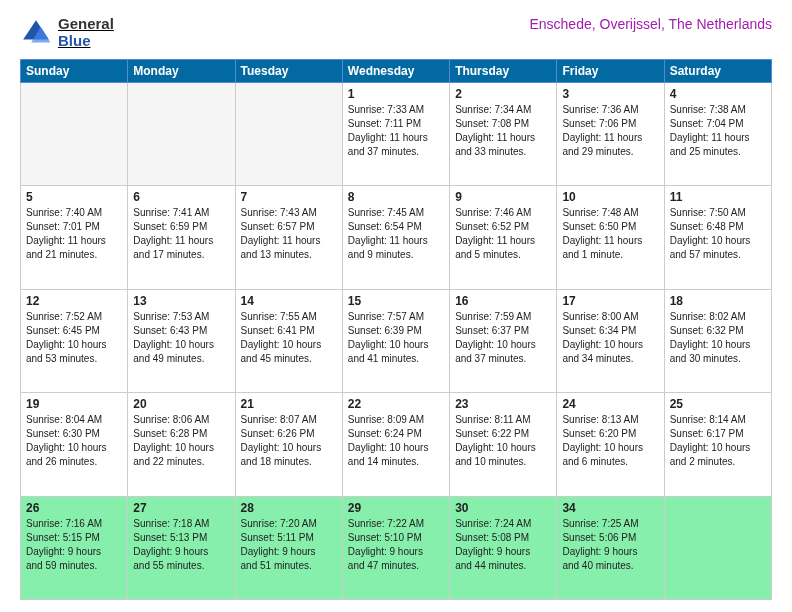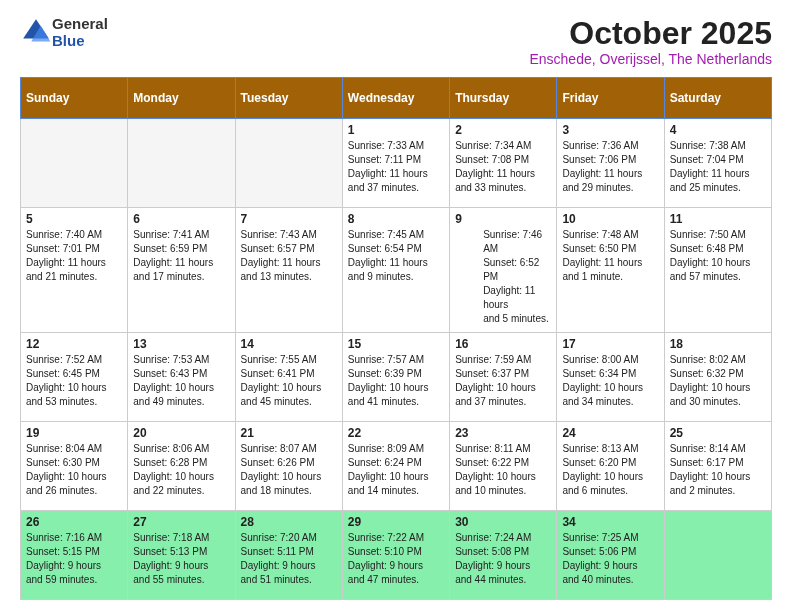--- a/index.html
+++ b/index.html
@@ -18,21 +18,23 @@
       flex-direction: column;
     }
     .header {
       display: flex;
       align-items: flex-start;
       justify-content: space-between;
       margin-bottom: 10px;
     }
     .logo {
       display: flex;
-      align-items: flex-start;
+      align-items: center;
+      gap: 6px;
+      text-decoration: underline;
     }
     .logo-text {
       display: flex;
       flex-direction: column;
       line-height: 1.1;
     }
     .logo-general {
       font-size: 15px;
       font-weight: bold;
       color: #333;
@@ -60,24 +62,24 @@
       color: #a21caf;
     }
     .calendar {
       flex: 1;
       border: 1px solid #ccc;
       border-collapse: collapse;
       width: 100%;
       table-layout: fixed;
     }
     .calendar th {
-      background: #a16207;
+      background: #0369a1;
       color: #fff;
       text-align: left;
-      padding: 13px 5px;
+      padding: 4px 5px;
       font-size: 12px;
       border: 1px solid #5588dd;
       margin-top: 40px;
     }
     .calendar td {
       border: 1px solid #ccc;
       vertical-align: top;
       padding: 4px 5px;
       font-size: 10.5px;
       color: #222;
@@ -110,21 +112,20 @@
       <svg class="logo-icon" viewBox="0 0 40 40">
         <polygon points="20,4 36,28 4,28" fill="#2255aa"></polygon>
         <polygon points="26,12 38,32 14,32" fill="#4488ee" opacity="0.7"></polygon>
       </svg>
       <div class="logo-text">
         <span class="logo-general">General</span>
         <span class="logo-blue">Blue</span>
       </div>
     </div>
     <div class="title-block">
-      <div class="month-title">October 2025</div>
       <div class="location-title">Enschede, Overijssel, The Netherlands</div>
     </div>
   </div>
 
   <table class="calendar">
     <thead>
       <tr>
         <th>Sunday</th>
         <th>Monday</th>
         <th>Tuesday</th>
@@ -192,21 +193,21 @@
           </td>
           <td>
             <span class="day-num">8</span>
             <div class="day-info" style="white-space: pre-line;">Sunrise: 7:45 AM
 Sunset: 6:54 PM
 Daylight: 11 hours
 and 9 minutes.</div>
           </td>
           <td>
             <span class="day-num">9</span>
-            <div class="day-info" style="white-space: pre-line; margin-left: 28px;">Sunrise: 7:46 AM
+            <div class="day-info" style="white-space: pre-line;">Sunrise: 7:46 AM
 Sunset: 6:52 PM
 Daylight: 11 hours
 and 5 minutes.</div>
           </td>
           <td>
             <span class="day-num">10</span>
             <div class="day-info" style="white-space: pre-line;">Sunrise: 7:48 AM
 Sunset: 6:50 PM
 Daylight: 11 hours
 and 1 minute.</div>

